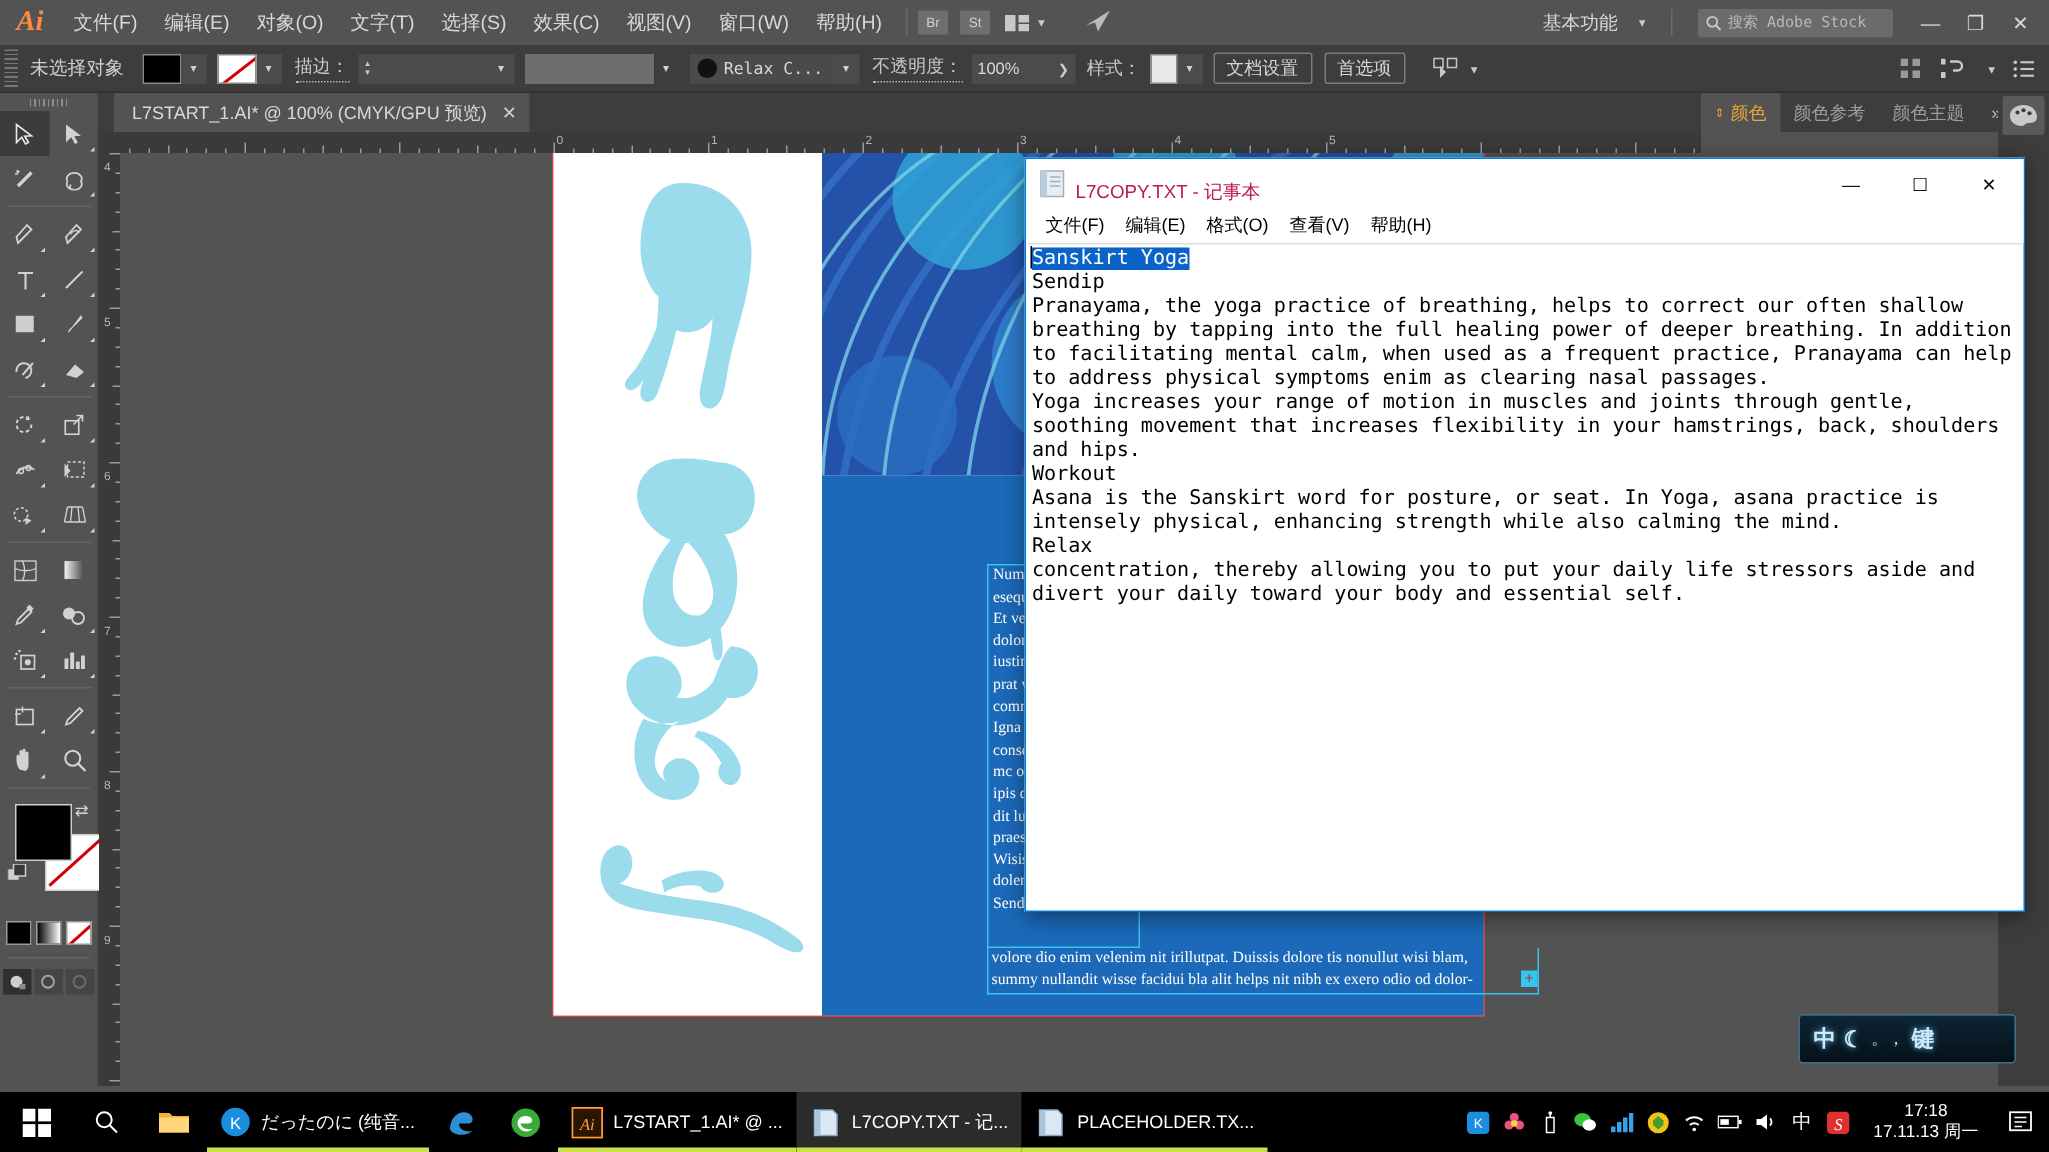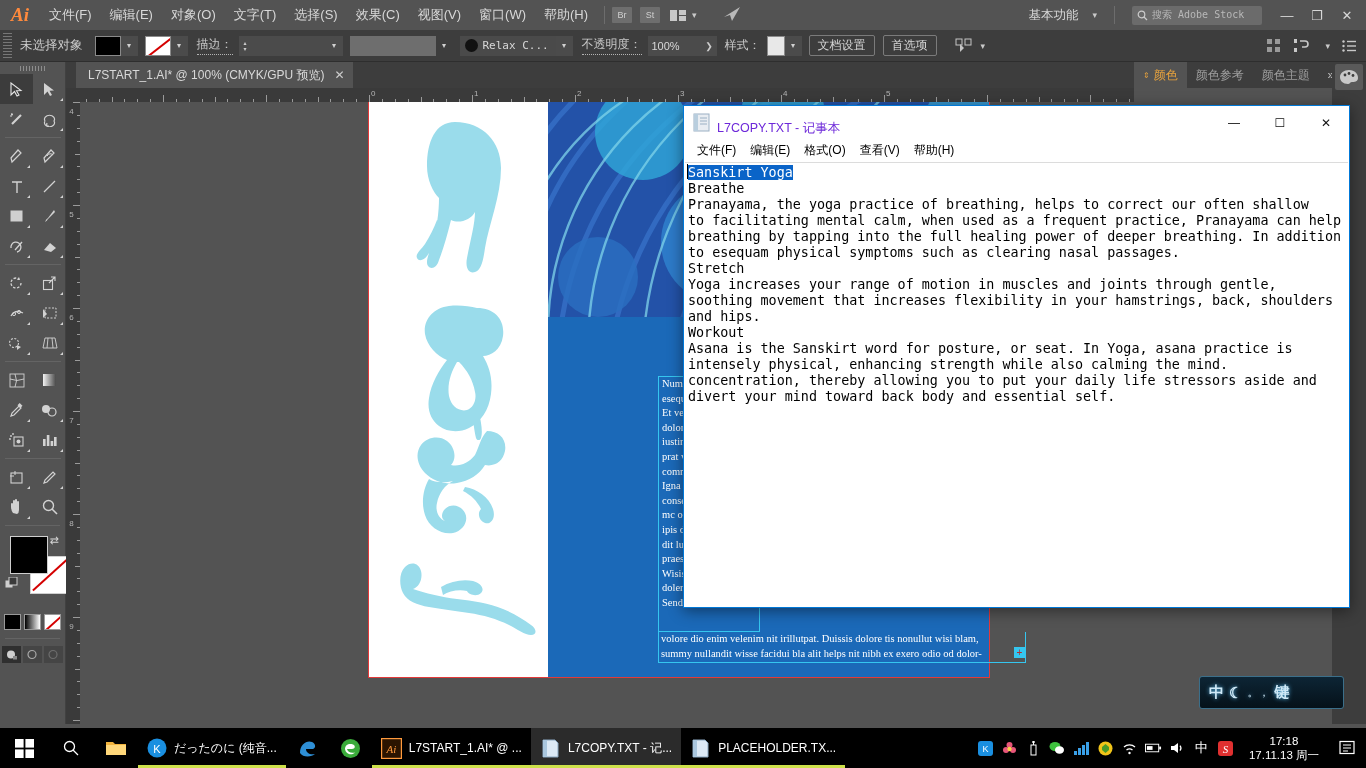--- a/index.html
+++ b/index.html
@@ -136,21 +136,21 @@
              display:flex; align-items:center; padding-left:5px;}
   #sb-status { margin-left:90px; font-size:11.5px; }
   #bottom-strip { position:absolute; left:0; bottom:0; width:1366px; height:16px; background:#3a3a3a; }
   #hthumb { position:absolute; left:820px; bottom:3px; height:9px; width:52px; background:#6f6f6f; border-radius:4px; }
 
   
   #notepad { position:absolute; left:683px; top:105px; width:667px; height:503px; background:#fff;
              border:1px solid #0078d7; box-shadow:0 3px 14px rgba(0,0,0,.45); }
   #np-title { height:33px; display:flex; align-items:center; background:#fff; }
   #np-icon { width:17px;height:19px; margin:0 7px 0 9px; position:relative; }
-  #np-title-text { font-size:12.5px; color:#6d28d9;margin-top:12px; }
+  #np-title-text { font-size:12.5px; color:#be185d;margin-top:12px; }
   #np-winbtns { margin-left:auto; display:flex; }
   .np-wb { width:46px; height:32px; display:flex; align-items:center; justify-content:center;
            font-size:12px; color:#111; }
   #np-menu { height:23px; display:flex; align-items:center; padding-left:6px; font-size:12px; color:#000; background:#fff;}
   #np-menu span { padding:0 7px; height:21px; line-height:21px; }
   #np-text { position:absolute; left:1px; top:56px; right:1px; bottom:1px; background:#fff;
              border-top:1px solid #dcdcdc; padding:2px 4px 0 3px; overflow:hidden; }
   .np-line { font-family:"DejaVu Sans Mono", monospace; font-size:13.4px; line-height:16px;
              color:#000; white-space:pre; letter-spacing:0px; }
   .np-sel { background:#0a64c8; color:#fff; }
@@ -849,34 +849,34 @@
   </div>
   <div id="np-menu">
     <span>文件(F)</span>
     <span>编辑(E)</span>
     <span>格式(O)</span>
     <span>查看(V)</span>
     <span>帮助(H)</span>
   </div>
   <div id="np-text">
     <div class="np-line"><span class="np-sel">Sanskirt Yoga</span></div>
-    <div class="np-line">Breathe</div>
+    <div class="np-line">Sendip</div>
     <div class="np-line">Pranayama, the yoga practice of breathing, helps to correct our often shallow</div>
+    <div class="np-line">breathing by tapping into the full healing power of deeper breathing. In addition</div>
     <div class="np-line">to facilitating mental calm, when used as a frequent practice, Pranayama can help</div>
-    <div class="np-line">breathing by tapping into the full healing power of deeper breathing. In addition</div>
-    <div class="np-line">to esequam physical symptoms such as clearing nasal passages.</div>
-    <div class="np-line">Stretch</div>
+    <div class="np-line">to address physical symptoms enim as clearing nasal passages.</div>
     <div class="np-line">Yoga increases your range of motion in muscles and joints through gentle,</div>
     <div class="np-line">soothing movement that increases flexibility in your hamstrings, back, shoulders</div>
     <div class="np-line">and hips.</div>
     <div class="np-line">Workout</div>
     <div class="np-line">Asana is the Sanskirt word for posture, or seat. In Yoga, asana practice is</div>
     <div class="np-line">intensely physical, enhancing strength while also calming the mind.</div>
+    <div class="np-line">Relax</div>
     <div class="np-line">concentration, thereby allowing you to put your daily life stressors aside and</div>
-    <div class="np-line">divert your mind toward back body and essential self.</div>
+    <div class="np-line">divert your daily toward your body and essential self.</div>
   </div>
   <div id="np-caret"></div>
 </div>
 
 <div id="ime">
   <span>中</span>
   <span>☾</span>
   <span class="small">。，</span>
   <span>键</span>
 </div>

